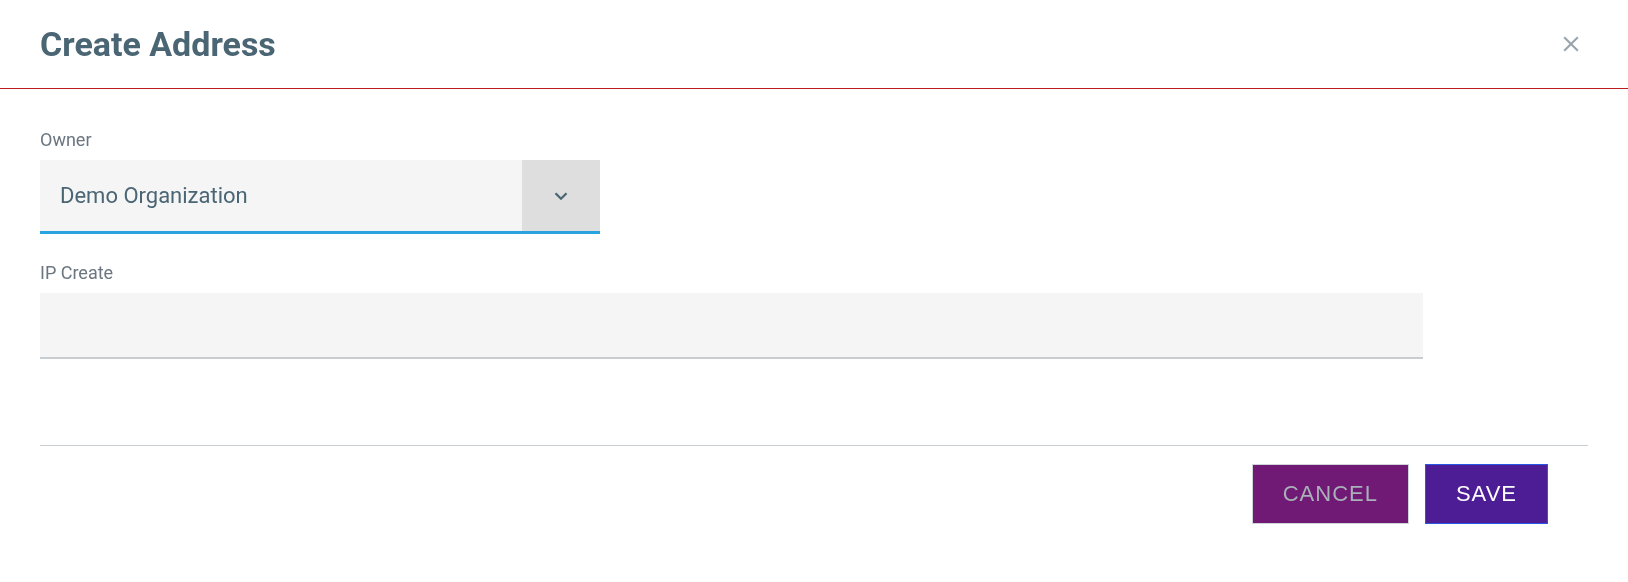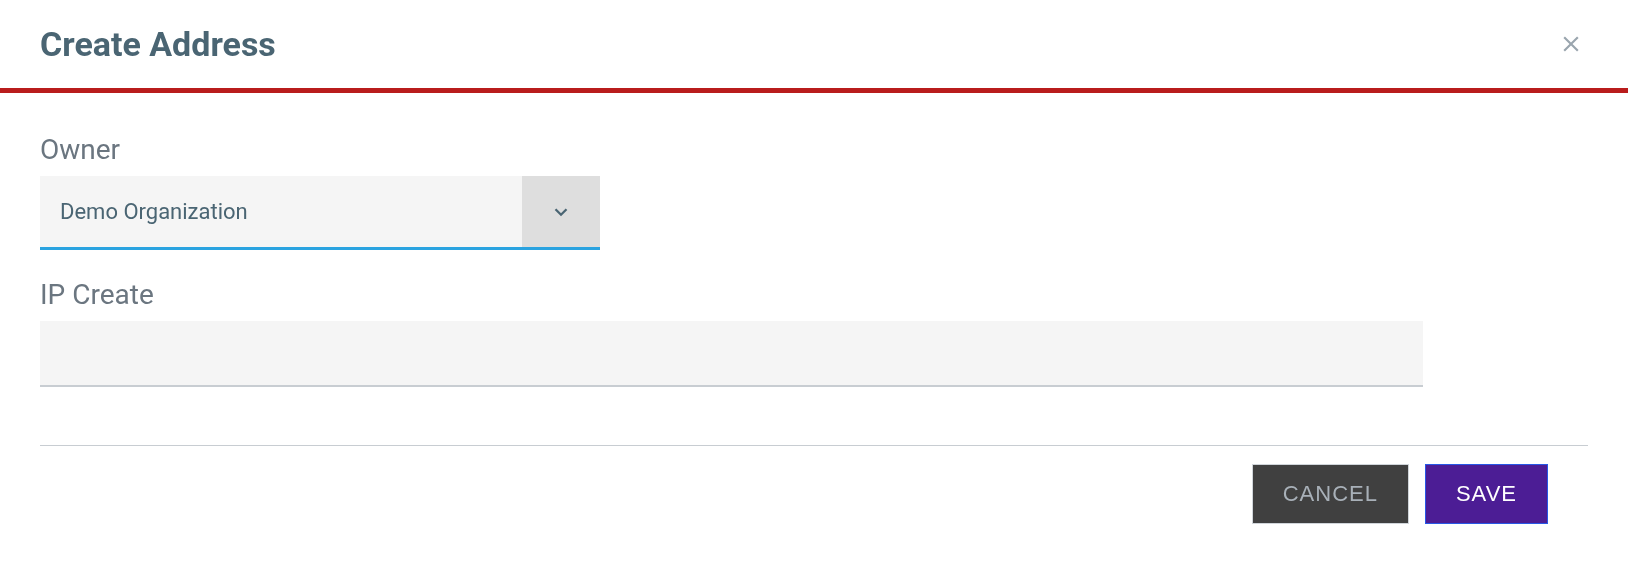--- a/index.html
+++ b/index.html
@@ -17,21 +17,21 @@
       width: 100%;
       height: 100%;
       display: flex;
       flex-direction: column;
     }
     .modal-header {
       display: flex;
       justify-content: space-between;
       align-items: center;
       padding: 24px 40px 24px 40px;
-      border-bottom: 5px solid #b91c1c;
+      border-bottom: 1px solid #b91c1c;
     }
     .modal-title {
       font-size: 34px;
       font-weight: 700;
       color: #4a6573;
     }
     .close-btn {
       background: none;
       border: none;
       cursor: pointer;
@@ -47,21 +47,21 @@
     }
     .modal-body {
       flex: 1;
       padding: 40px 40px 20px 40px;
     }
     .form-group {
       margin-bottom: 28px;
     }
     .form-label {
       display: block;
-      font-size: 28px;
+      font-size: 18px;
       color: #6b7680;
       margin-bottom: 10px;
       font-weight: 400;
     }
     .select-wrapper {
       display: flex;
       width: 560px;
       height: 74px;
       background: #f5f5f5;
       border-bottom: 3px solid #2aa3e0;
@@ -112,21 +112,21 @@
     .btn {
       padding: 16px 30px;
       font-size: 22px;
       font-weight: 500;
       letter-spacing: 1px;
       border: none;
       cursor: pointer;
       text-transform: uppercase;
     }
     .btn-cancel {
-      background: #404040;
+      background: #701a75;
       color: #a8b0b8;
       border: 1px solid #d0d5da;
     }
     .btn-save {
       background: #4c1d95;
       color: #ffffff;
       border: 1px solid #2857e6;
     }
   </style>
 </head>

